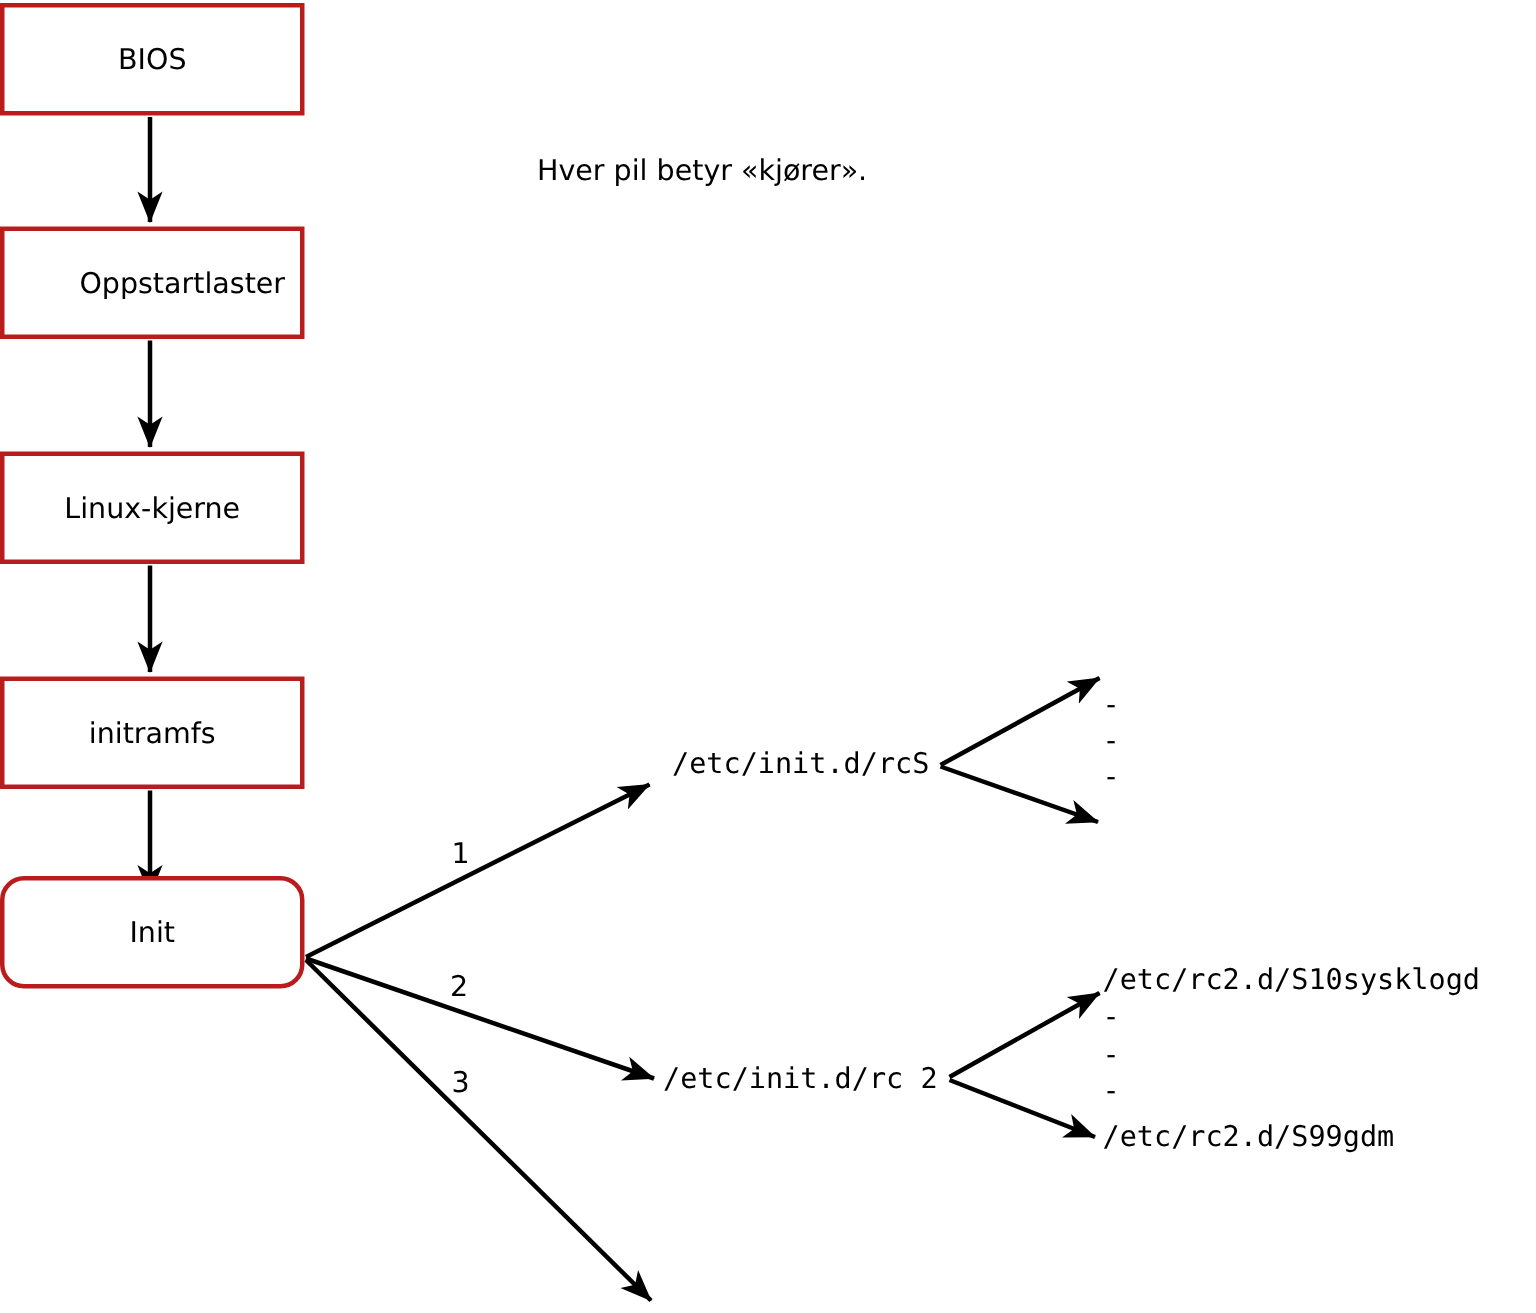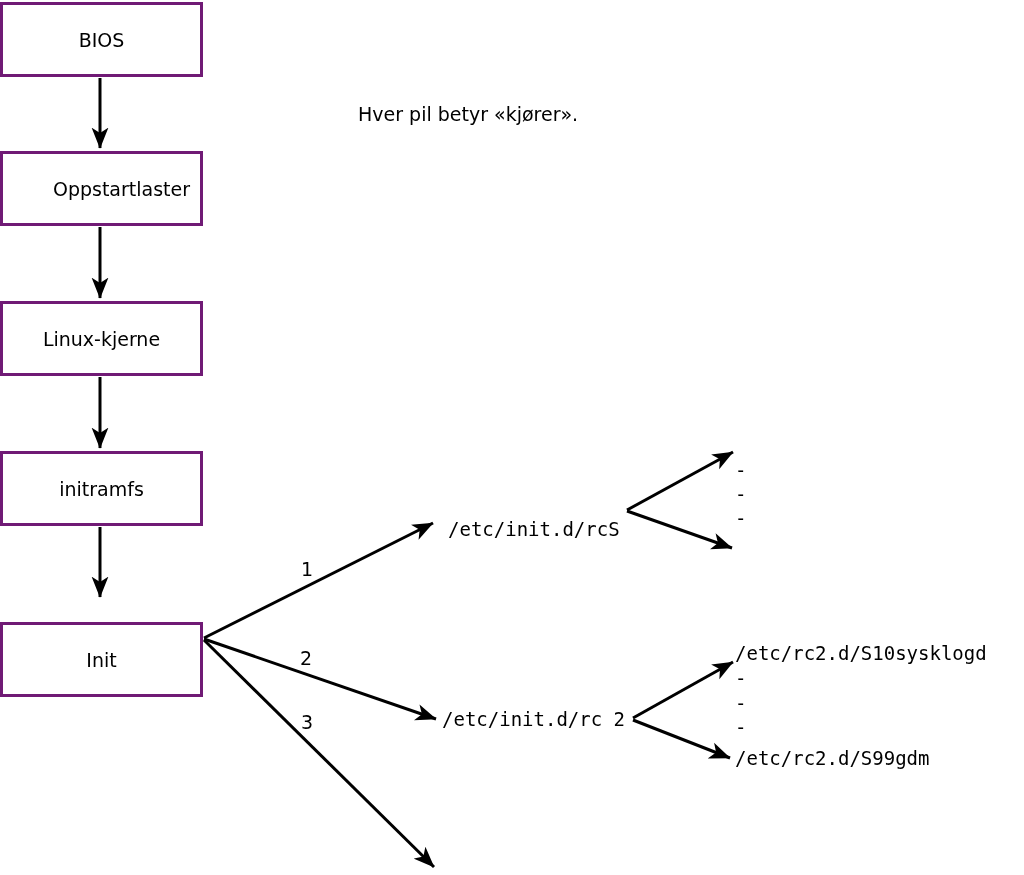--- a/index.html
+++ b/index.html
@@ -16,32 +16,32 @@
   .arrow-layer {
     position: absolute;
     left: 0; top: 0;
     width: 1024px; height: 875px;
   }
   .node-box {
     position: absolute;
     left: 0;
     width: 203px;
     height: 75px;
-    border: 3px solid #701a75;
+    border: 3px solid #b91c1c;
     background: #ffffff;
     display: flex;
     align-items: center;
     justify-content: center;
     font-size: 19px;
   }
   .box-bios          { top: 2px; }
   .box-oppstart      { top: 151px; padding-left: 40px; }
   .box-kjerne        { top: 301px; }
   .box-initramfs     { top: 451px; }
-  .box-init          { top: 622px; }
+  .box-init          { top: 584px; border-radius: 16px; }
   .note {
     position: absolute;
     left: 358px; top: 103px;
     font-size: 19px;
     white-space: nowrap;
   }
   .num-label {
     position: absolute;
     font-size: 19px;
     width: 20px;
@@ -50,21 +50,21 @@
   .num-1 { left: 297px; top: 558px; }
   .num-2 { left: 296px; top: 647px; }
   .num-3 { left: 297px; top: 711px; }
   .mono {
     position: absolute;
     font-family: "DejaVu Sans Mono", monospace;
     font-size: 19px;
     line-height: 24px;
     white-space: pre;
   }
-  .rcs-script  { left: 448px; top: 497px; margin-top: 20px; }
+  .rcs-script  { left: 448px; top: 497px; }
   .rc2-script  { left: 442px; top: 707px; }
   .getty-label { left: 448px; top: 874px; }
   .rcs-t0 { left: 735px; top: 433px; }
   .rcs-t1 { left: 735px; top: 458px; }
   .rcs-t2 { left: 735px; top: 482px; }
   .rcs-t3 { left: 735px; top: 506px; }
   .rcs-t4 { left: 735px; top: 534px; }
   .rc2-t0 { left: 735px; top: 641px; }
   .rc2-t1 { left: 735px; top: 666px; }
   .rc2-t2 { left: 735px; top: 691px; }

